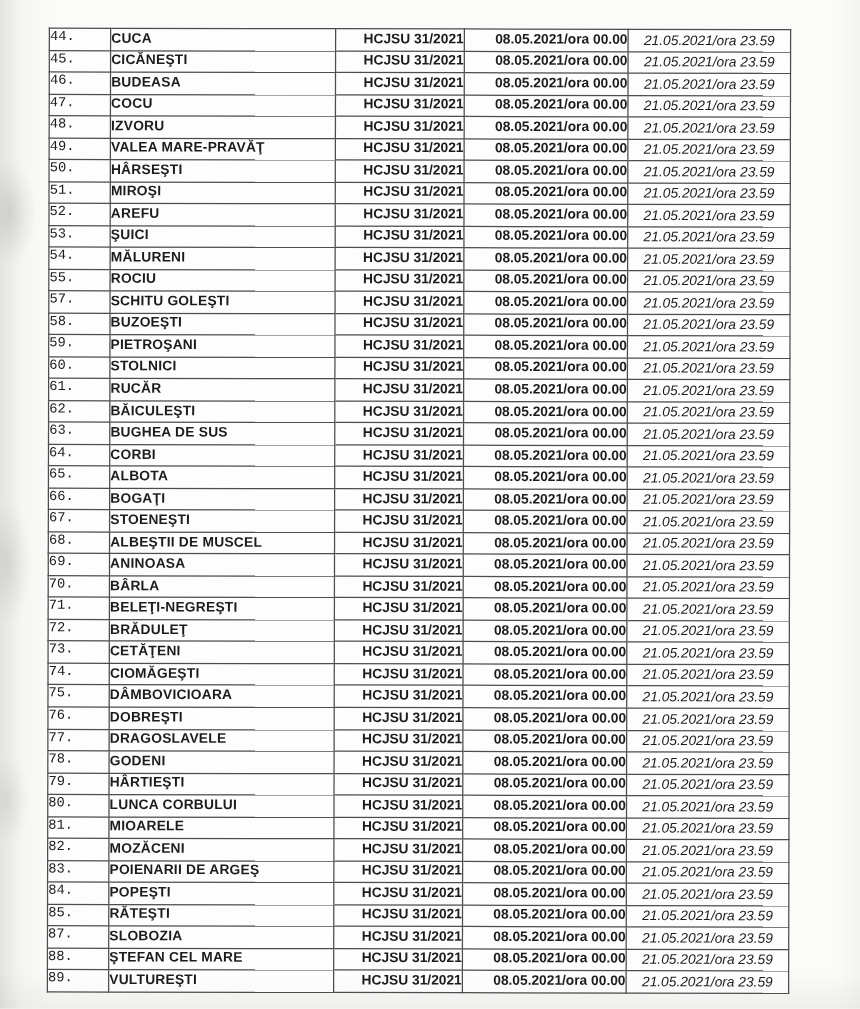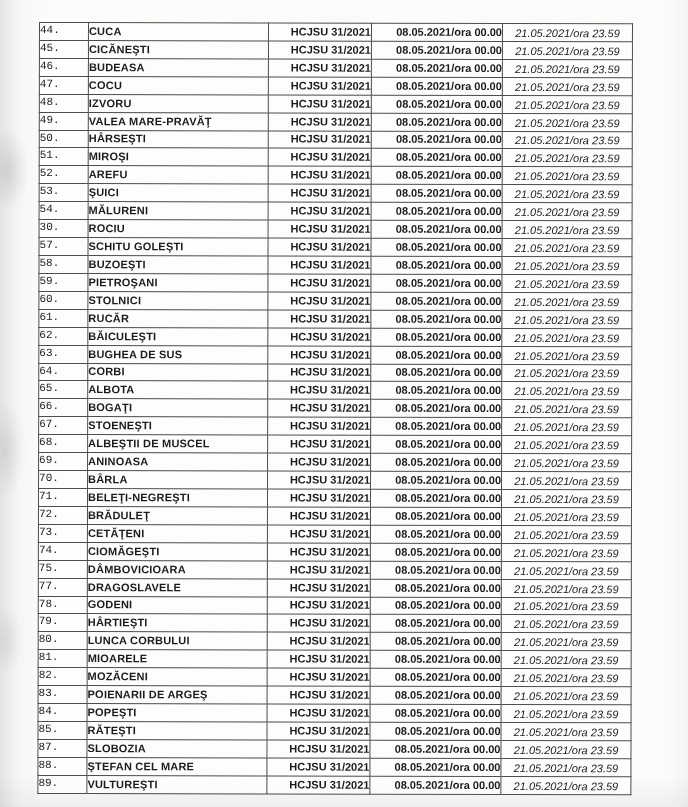--- a/index.html
+++ b/index.html
@@ -166,21 +166,21 @@
           <td class="c4">21.05.2021/ora 23.59</td>
         </tr>
         <tr>
           <td class="c0">54.</td>
           <td class="c1">MĂLURENI</td>
           <td class="c2">HCJSU 31/2021</td>
           <td class="c3">08.05.2021/ora 00.00</td>
           <td class="c4">21.05.2021/ora 23.59</td>
         </tr>
         <tr>
-          <td class="c0">30.</td>
+          <td class="c0">55.</td>
           <td class="c1">ROCIU</td>
           <td class="c2">HCJSU 31/2021</td>
           <td class="c3">08.05.2021/ora 00.00</td>
           <td class="c4">21.05.2021/ora 23.59</td>
         </tr>
         <tr>
           <td class="c0">57.</td>
           <td class="c1">SCHITU GOLEŞTI</td>
           <td class="c2">HCJSU 31/2021</td>
           <td class="c3">08.05.2021/ora 00.00</td>
@@ -301,20 +301,27 @@
         <tr>
           <td class="c0">74.</td>
           <td class="c1">CIOMĂGEŞTI</td>
           <td class="c2">HCJSU 31/2021</td>
           <td class="c3">08.05.2021/ora 00.00</td>
           <td class="c4">21.05.2021/ora 23.59</td>
         </tr>
         <tr>
           <td class="c0">75.</td>
           <td class="c1">DÂMBOVICIOARA</td>
+          <td class="c2">HCJSU 31/2021</td>
+          <td class="c3">08.05.2021/ora 00.00</td>
+          <td class="c4">21.05.2021/ora 23.59</td>
+        </tr>
+        <tr>
+          <td class="c0">76.</td>
+          <td class="c1">DOBREŞTI</td>
           <td class="c2">HCJSU 31/2021</td>
           <td class="c3">08.05.2021/ora 00.00</td>
           <td class="c4">21.05.2021/ora 23.59</td>
         </tr>
         <tr>
           <td class="c0">77.</td>
           <td class="c1">DRAGOSLAVELE</td>
           <td class="c2">HCJSU 31/2021</td>
           <td class="c3">08.05.2021/ora 00.00</td>
           <td class="c4">21.05.2021/ora 23.59</td>

